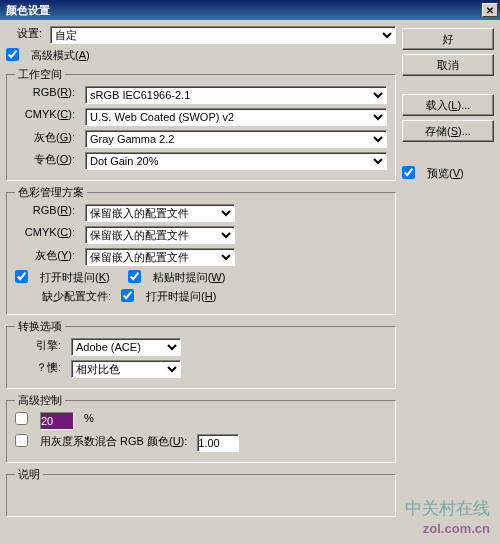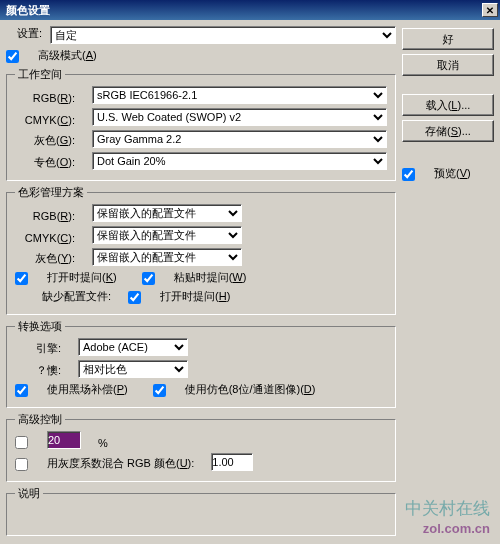--- a/index.html
+++ b/index.html
@@ -3,21 +3,21 @@
 <meta charset="utf-8">
 <style>
 *{box-sizing:border-box;font-family:"Microsoft YaHei","SimSun",sans-serif;font-size:11px}
 body{margin:0;background:#d4d0c8;width:500px;height:544px;overflow:hidden}
 .titlebar{background:linear-gradient(#0a246a,#3a6ea5);color:#fff;height:20px;display:flex;align-items:center;justify-content:space-between;padding:0 2px 0 6px;font-weight:bold}
 .close-btn{width:16px;height:14px;background:#d4d0c8;border:1px solid #fff;border-right-color:#404040;border-bottom-color:#404040;display:flex;align-items:center;justify-content:center;color:#000;font-size:10px;font-family:Arial;cursor:pointer}
 .content{display:flex;padding:6px;gap:6px}
 .left{flex:1}
 .right{width:92px;display:flex;flex-direction:column;gap:4px;padding-top:2px}
 .btn{height:22px;background:#d4d0c8;border:1px solid #fff;border-right-color:#404040;border-bottom-color:#404040;box-shadow:inset -1px -1px #808080;cursor:pointer;display:flex;align-items:center;justify-content:center}
-.row{display:flex;align-items:flex-end;gap:17px;margin-bottom:4px}
+.row{display:flex;align-items:flex-start;gap:10px;margin-bottom:4px}
 .lbl{text-align:right;white-space:nowrap}
 select,input[type=text]{height:18px;background:#fff;border:1px solid #808080;border-right-color:#fff;border-bottom-color:#fff;box-shadow:inset 1px 1px #404040;padding:0 0;font-size:11px}
 select{padding-right:14px}
 input[type=checkbox]{width:13px;height:13px;margin:0 2px 0 0;vertical-align:middle}
 fieldset{border:1px solid #808080;border-right-color:#fff;border-bottom-color:#fff;margin:0 0 4px 0;padding:4px 8px 6px 8px}
 legend{padding:0 3px}
 .u{text-decoration:underline}
 .toprow{display:flex;align-items:flex-start;gap:8px;margin-bottom:4px}
 .wm{position:absolute;right:10px;bottom:8px;font-size:13px;font-weight:bold;color:#701a75;opacity:.6}
 .wm2{position:absolute;right:10px;bottom:24px;color:#7aa;font-size:17px}
@@ -92,26 +92,20 @@
     <fieldset>
       <legend>转换选项</legend>
       <div class="row">
           <span class="lbl" style="width:46px">引擎:</span>
           <select style="width:110px"><option>Adobe (ACE)</option></select>
         </div>
       <div class="row">
           <span class="lbl" style="width:46px">？懊:</span>
           <select style="width:110px"><option>相对比色</option></select>
         </div>
-      <div class="row">
-        <input type="checkbox" checked="" style="">
-          <span><span>使用黑场补偿</span>(<span class="u">P</span>)</span>
-        <input type="checkbox" checked="" style="margin-left: 8px;">
-          <span><span>使用仿色(8位/通道图像)</span>(<span class="u">D</span>)</span>
-      </div>
     </fieldset>
 
     <fieldset>
       <legend>高级控制</legend>
       <div class="row">
         <input type="checkbox" style="">
         <input type="text" style="width: 34px; background: #701a75; color: rgb(255, 255, 255);" value="20">
           <span>%</span>
       </div>
       <div class="row">

